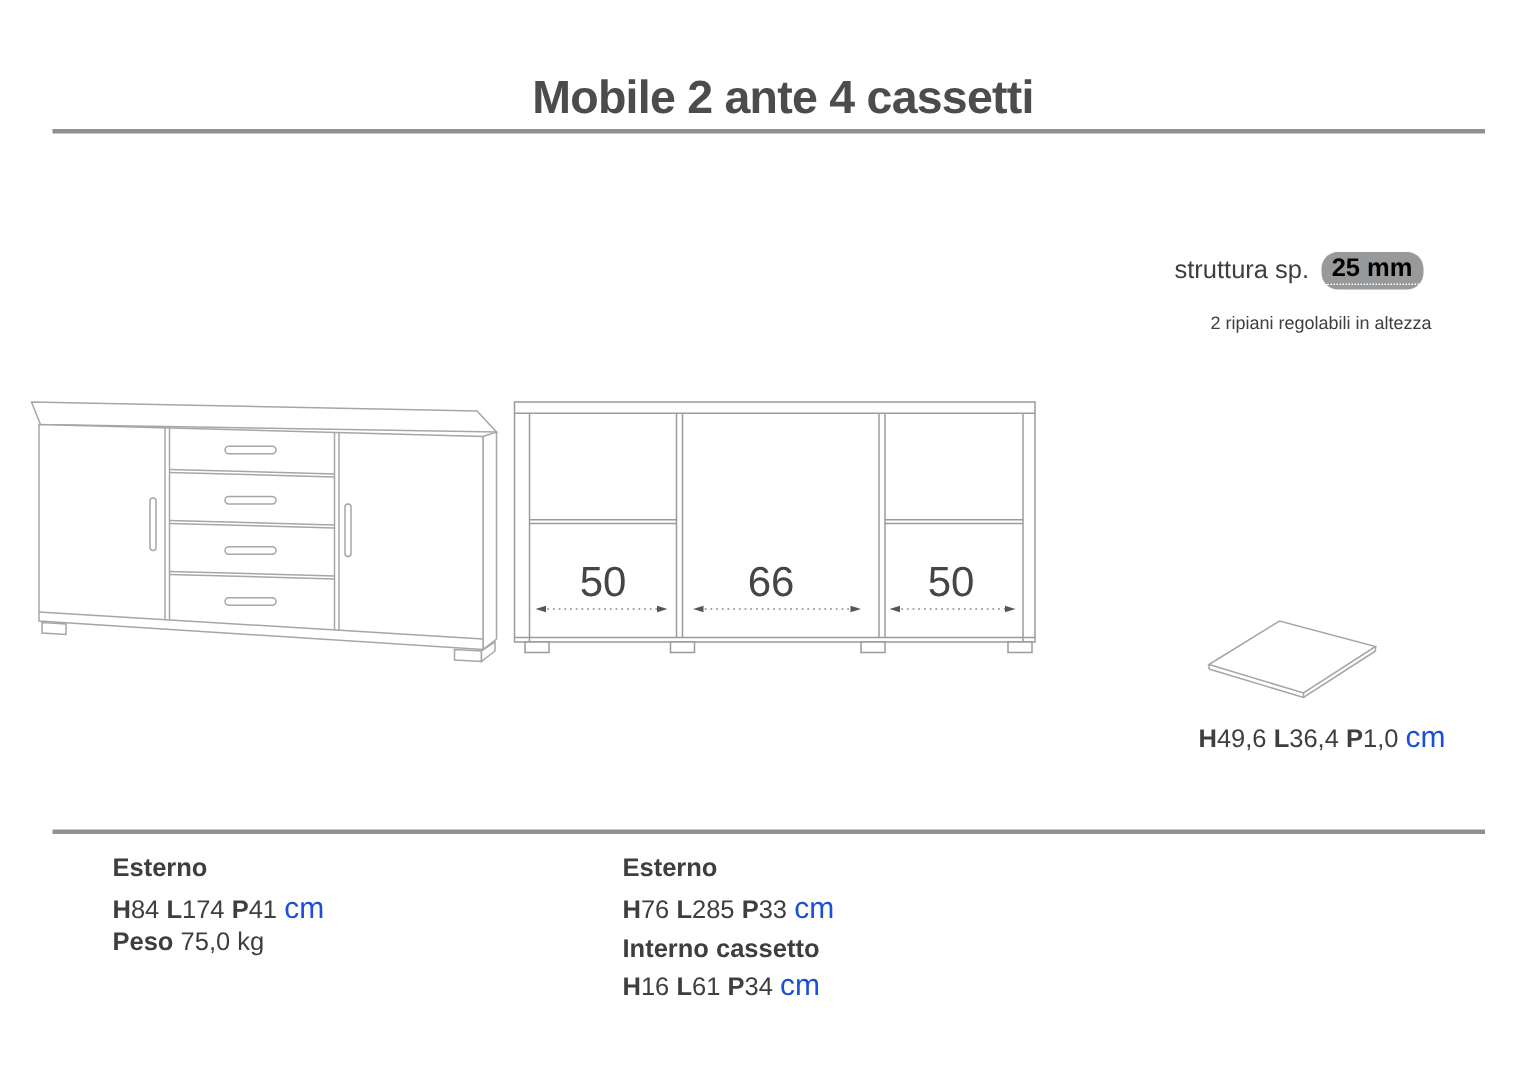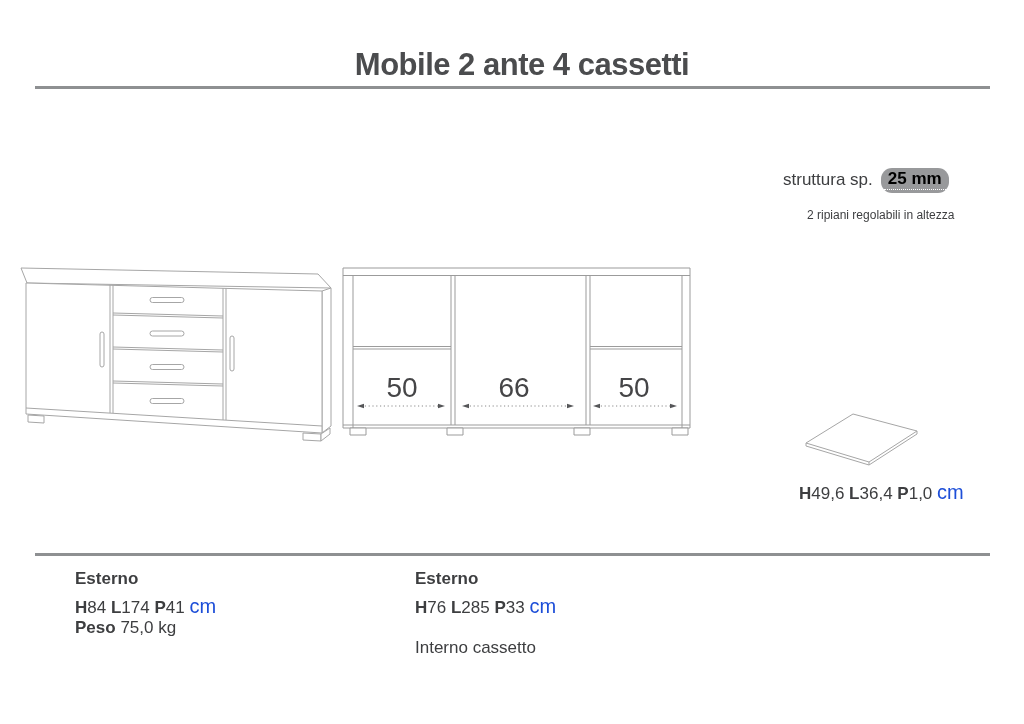--- a/index.html
+++ b/index.html
@@ -42,21 +42,21 @@
   .dim-text {
     font-family:"Liberation Sans", sans-serif; font-size:28px; fill:#454547;
   }
 
   .shelf-caption {
     position:absolute; left:799px; top:481px; font-size:17px; color:#3d3e40;
     white-space:nowrap;
   }
   .spec-block { position:absolute; text-align:left; font-size:17px; color:#3d3e40; }
   .spec-block .heading { font-weight:bold; margin-bottom:6px; }
-  .spec-block .heading2 { font-weight:normal; margin-top:20px; margin-bottom:3px; }
+  .spec-block .heading2 { font-weight:bold; margin-top:5px; margin-bottom:3px; }
   .dim-line { white-space:nowrap; }
   b.dl { font-weight:bold; }
   .unit { font-size:20px; color:#1d4ed8; }
   .weight-line { white-space:nowrap; }
   .spec-external { left:75px; top:569px; width:195px; }
   .spec-internal { left:415px; top:569px; width:200px; }
 </style>
 </head>
 <body>
 
@@ -186,15 +186,21 @@
 
   <div class="spec-block spec-internal">
     <div class="heading">Esterno</div>
     <div class="dim-line">
       <span><b class="dl">H</b><span>76</span></span>
       <span><b class="dl">L</b><span>285</span></span>
       <span><b class="dl">P</b><span>33</span></span>
       <span class="unit">cm</span>
     </div>
     <div class="heading2">Interno cassetto</div>
+    <div class="dim-line">
+      <span><b class="dl">H</b><span>16</span></span>
+      <span><b class="dl">L</b><span>61</span></span>
+      <span><b class="dl">P</b><span>34</span></span>
+      <span class="unit">cm</span>
+    </div>
   </div>
 
 </div>
 
 </body></html>

